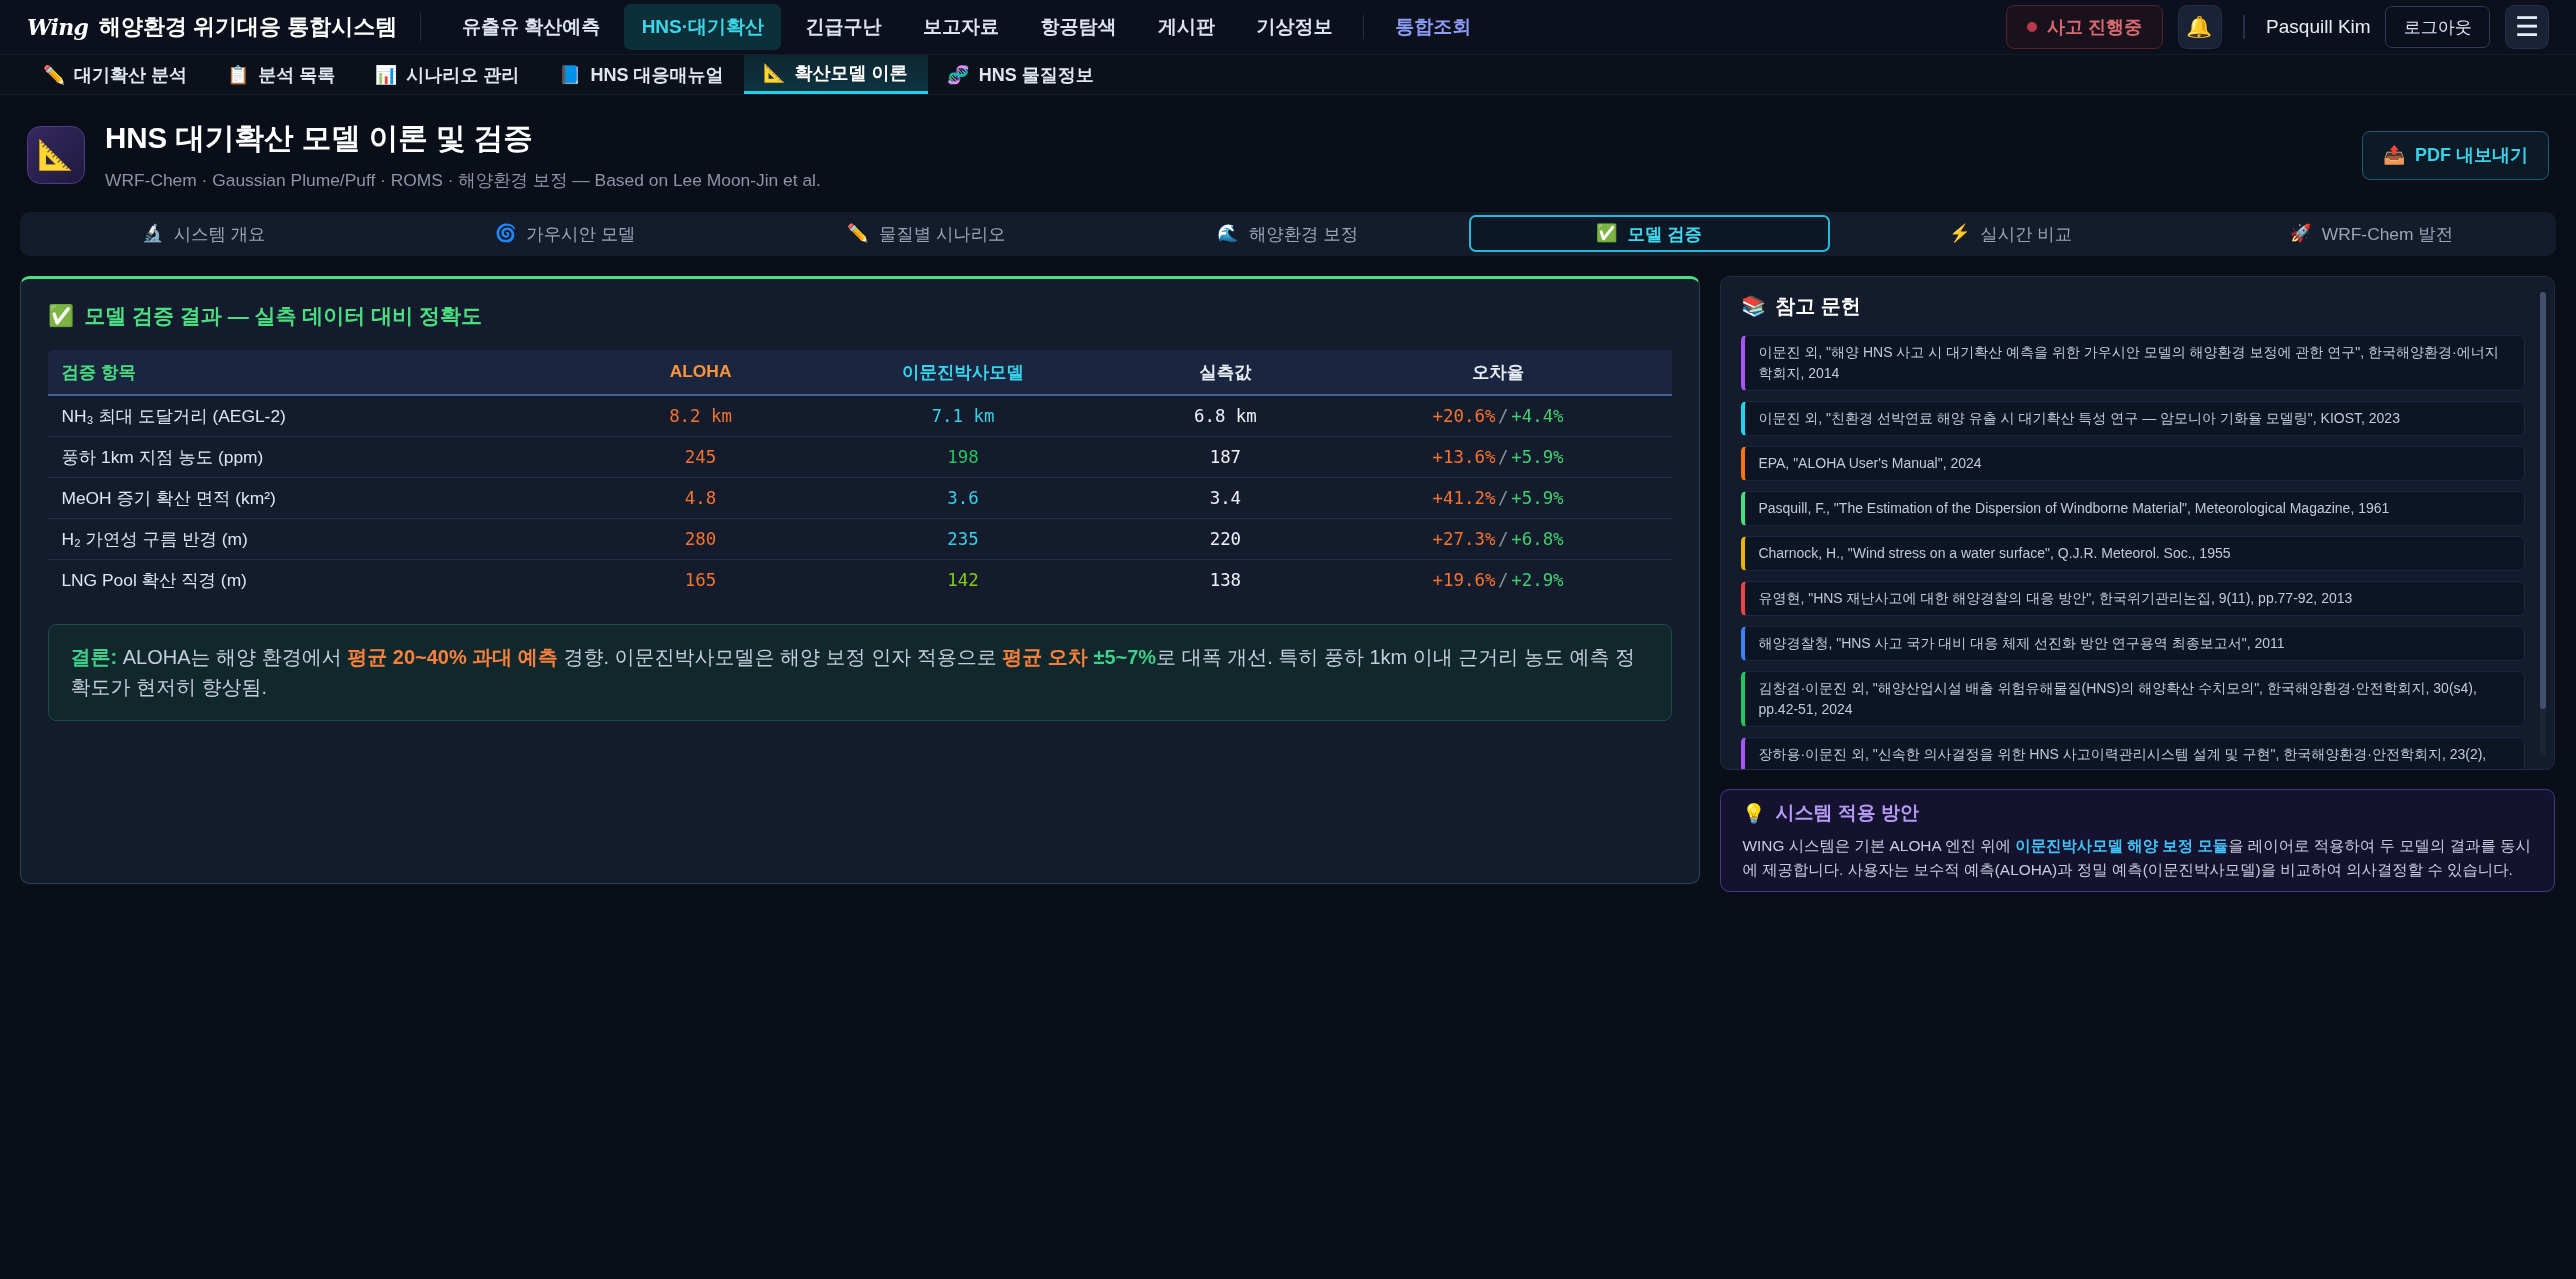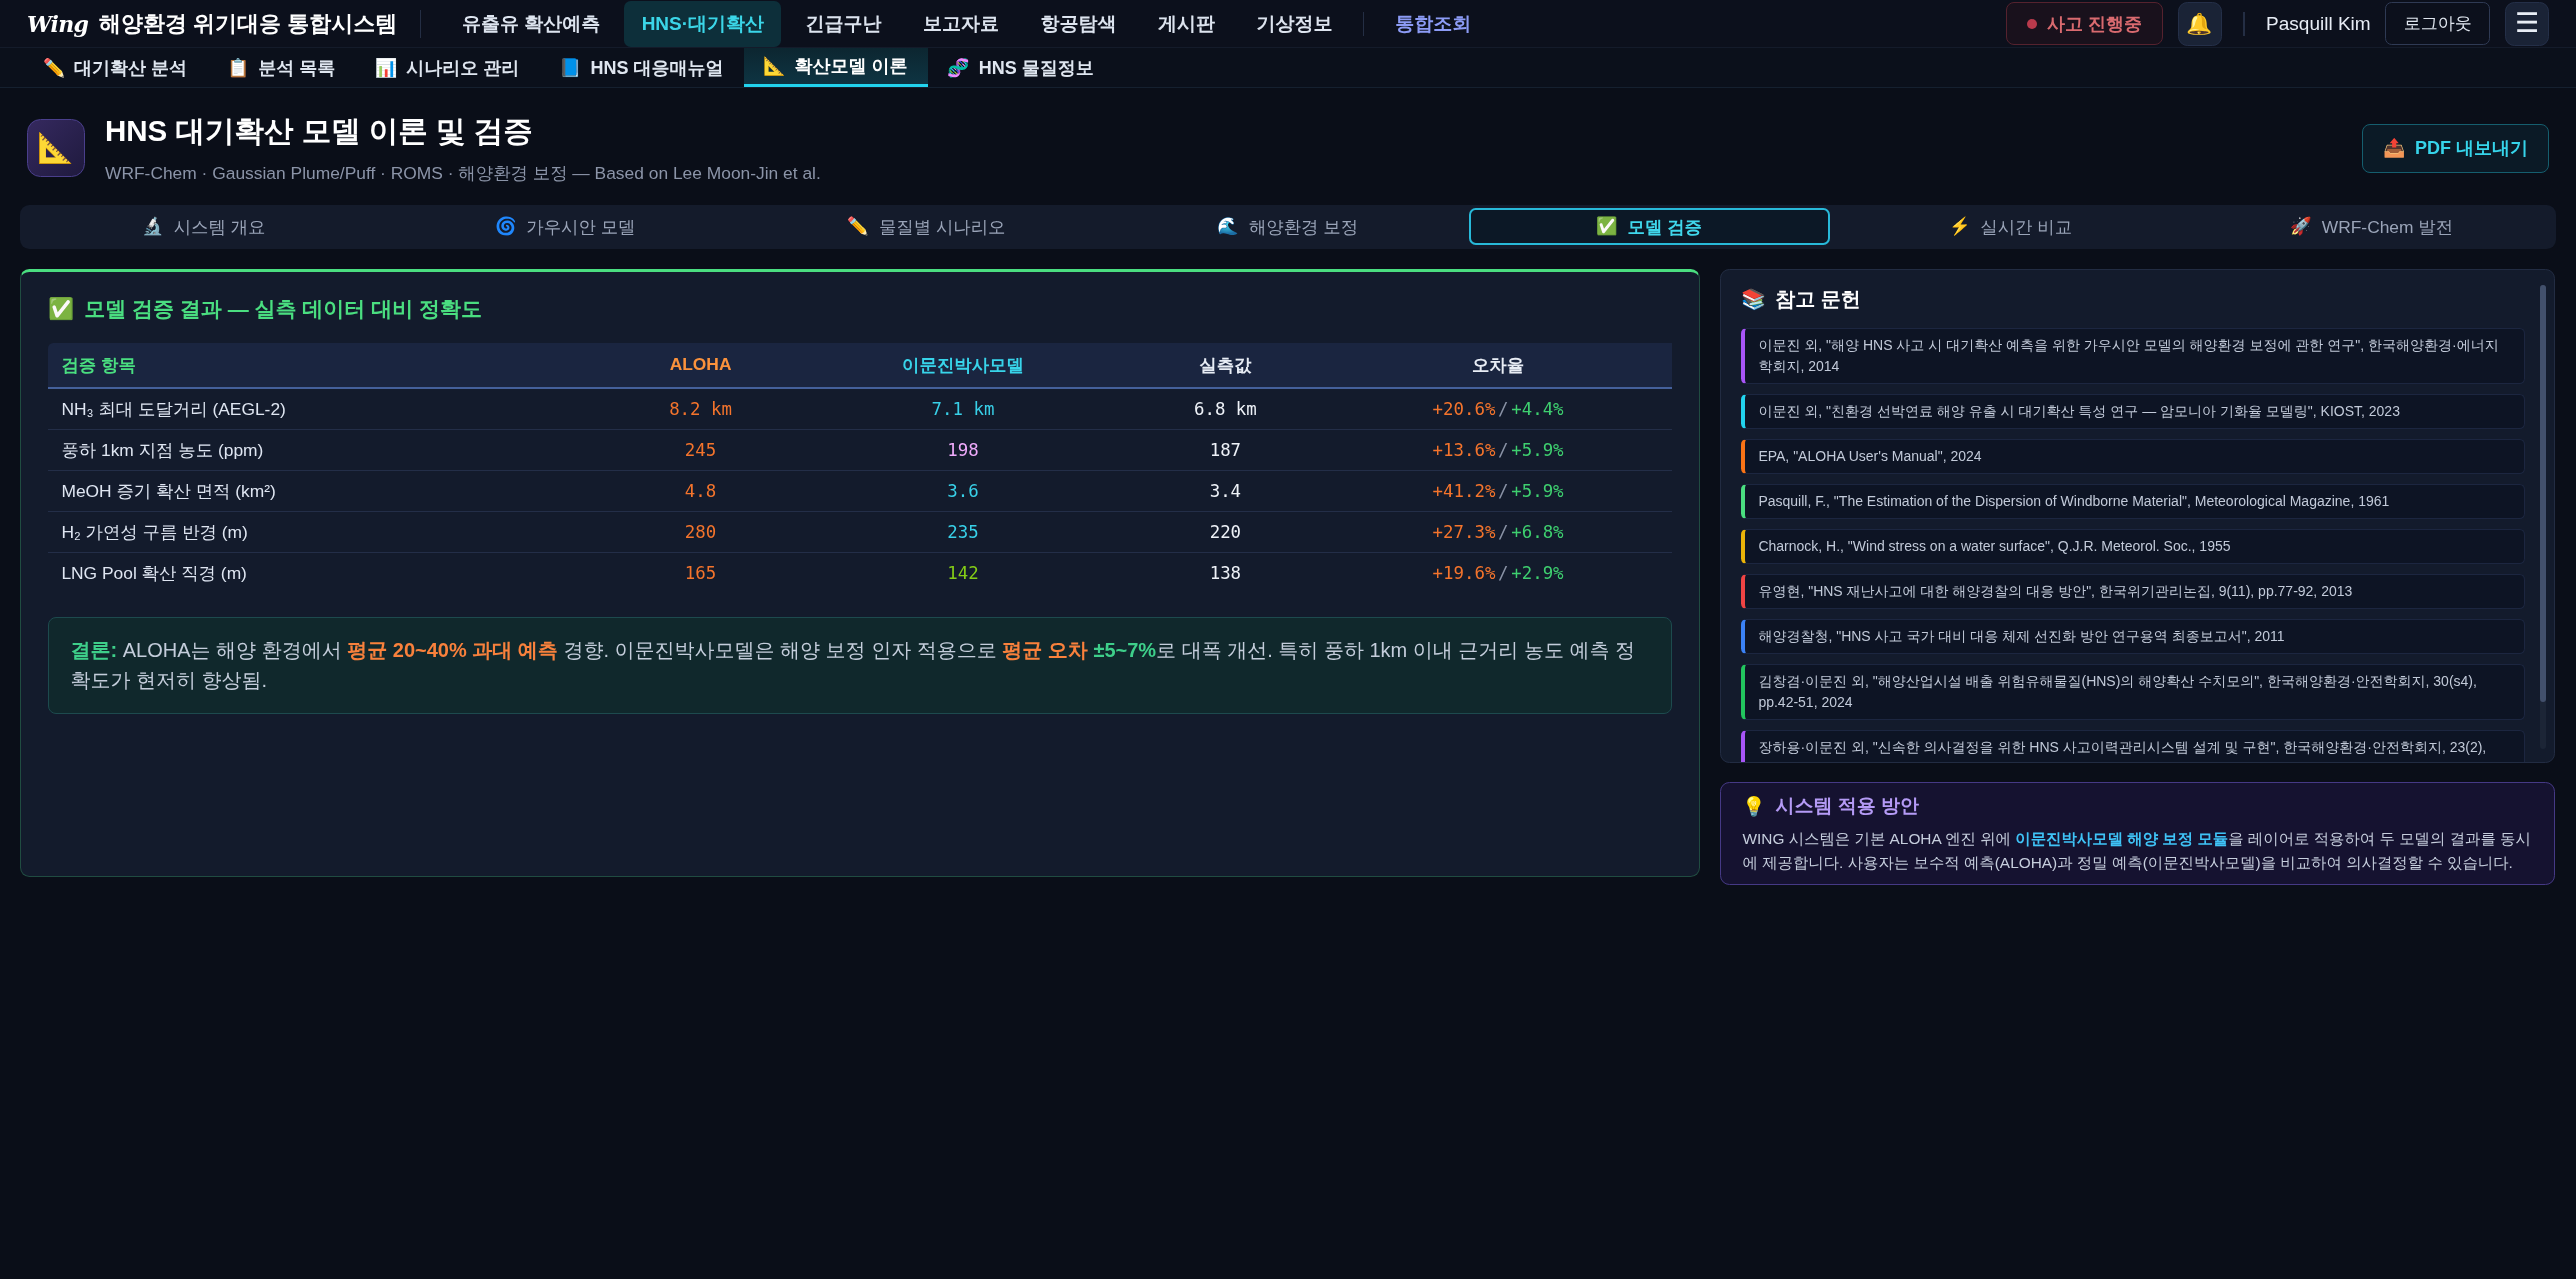--- a/index.html
+++ b/index.html
@@ -1,19 +1,19 @@
 <!DOCTYPE html>
 <html style="font-size:10.7px"><head>
 <meta charset="utf-8">
 <style>
   * { margin:0; padding:0; box-sizing:border-box; }
   html,body { width:2576px; height:1279px; background:#0a0e18; font-family:"Liberation Sans",sans-serif; color:#e2e8f2; overflow:hidden; }
 
   
-  .topbar { display:flex; align-items:center; height:48px; padding:0 27px; background:#0c101c; border-bottom:0.7px solid #141b2a; }
+  .topbar { display:flex; align-items:center; height:55px; padding:0 27px; background:#0c101c; border-bottom:0.7px solid #141b2a; }
   .logo { display:flex; align-items:center; gap:10.7px; font-size:22px; font-weight:bold; color:#ffffff; cursor:pointer; }
   .wing { font-family:"DejaVu Serif",serif; font-style:italic; font-weight:bold; letter-spacing:-0.7px; }
   .vdiv { width:1.3px; height:28px; background:#242e44; margin:0 23px; }
   .vdiv.small { height:24px; margin:0 6.7px; }
   .mainnav { display:flex; align-items:center; gap:6.7px; }
   .nav-item { font-size:19px; font-weight:bold; color:#dde4ef; padding:10px 17.4px; border-radius:6.7px; cursor:pointer; white-space:nowrap; }
   .nav-item.active { color:#3bd6e8; background:#0d2f3a; }
   .topbar-right { margin-left:auto; display:flex; align-items:center; gap:14.8px; }
   .incident-badge { display:flex; align-items:center; gap:10px; padding:8.7px 20px; border:1.3px solid #55222e; border-radius:8px; background:rgba(90,20,32,0.18); color:#d96a6f; font-size:18px; font-weight:bold; white-space:nowrap; }
   .incident-dot { width:10px; height:10px; border-radius:50%; background:#b93a4c; }
@@ -204,21 +204,21 @@
           <tr>
             <td class="item">NH₃ 최대 도달거리 (AEGL-2)</td>
             <td class="num" style="color: rgb(244, 116, 44);">8.2 km</td>
             <td class="num" style="color: rgb(56, 208, 232);">7.1 km</td>
             <td class="num" style="color: rgb(238, 242, 248);">6.8 km</td>
             <td class="num"><span style="color: rgb(244, 116, 44);">+20.6%</span><span class="err-sep">/</span><span style="color: rgb(62, 207, 111);">+4.4%</span></td>
           </tr>
           <tr>
             <td class="item">풍하 1km 지점 농도 (ppm)</td>
             <td class="num" style="color: rgb(244, 116, 44);">245</td>
-            <td class="num" style="color: #f0abfc;">198</td>
+            <td class="num" style="color: #22c55e;">198</td>
             <td class="num" style="color: rgb(238, 242, 248);">187</td>
             <td class="num"><span style="color: rgb(244, 116, 44);">+13.6%</span><span class="err-sep">/</span><span style="color: rgb(62, 207, 111);">+5.9%</span></td>
           </tr>
           <tr>
             <td class="item">MeOH 증기 확산 면적 (km²)</td>
             <td class="num" style="color: rgb(244, 116, 44);">4.8</td>
             <td class="num" style="color: rgb(56, 208, 232);">3.6</td>
             <td class="num" style="color: rgb(238, 242, 248);">3.4</td>
             <td class="num"><span style="color: rgb(244, 116, 44);">+41.2%</span><span class="err-sep">/</span><span style="color: rgb(62, 207, 111);">+5.9%</span></td>
           </tr>

